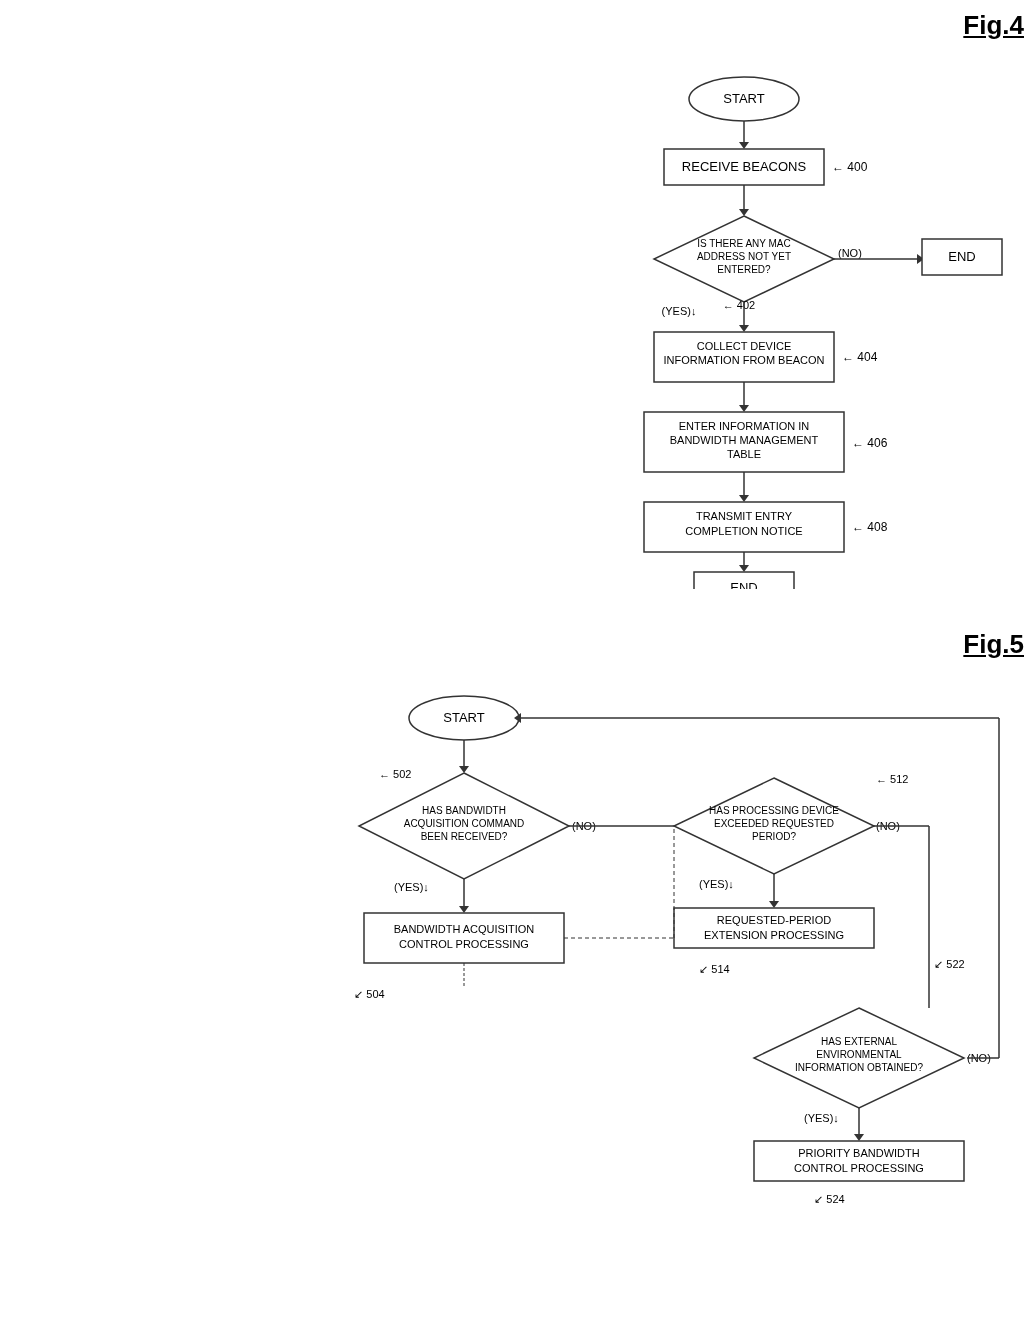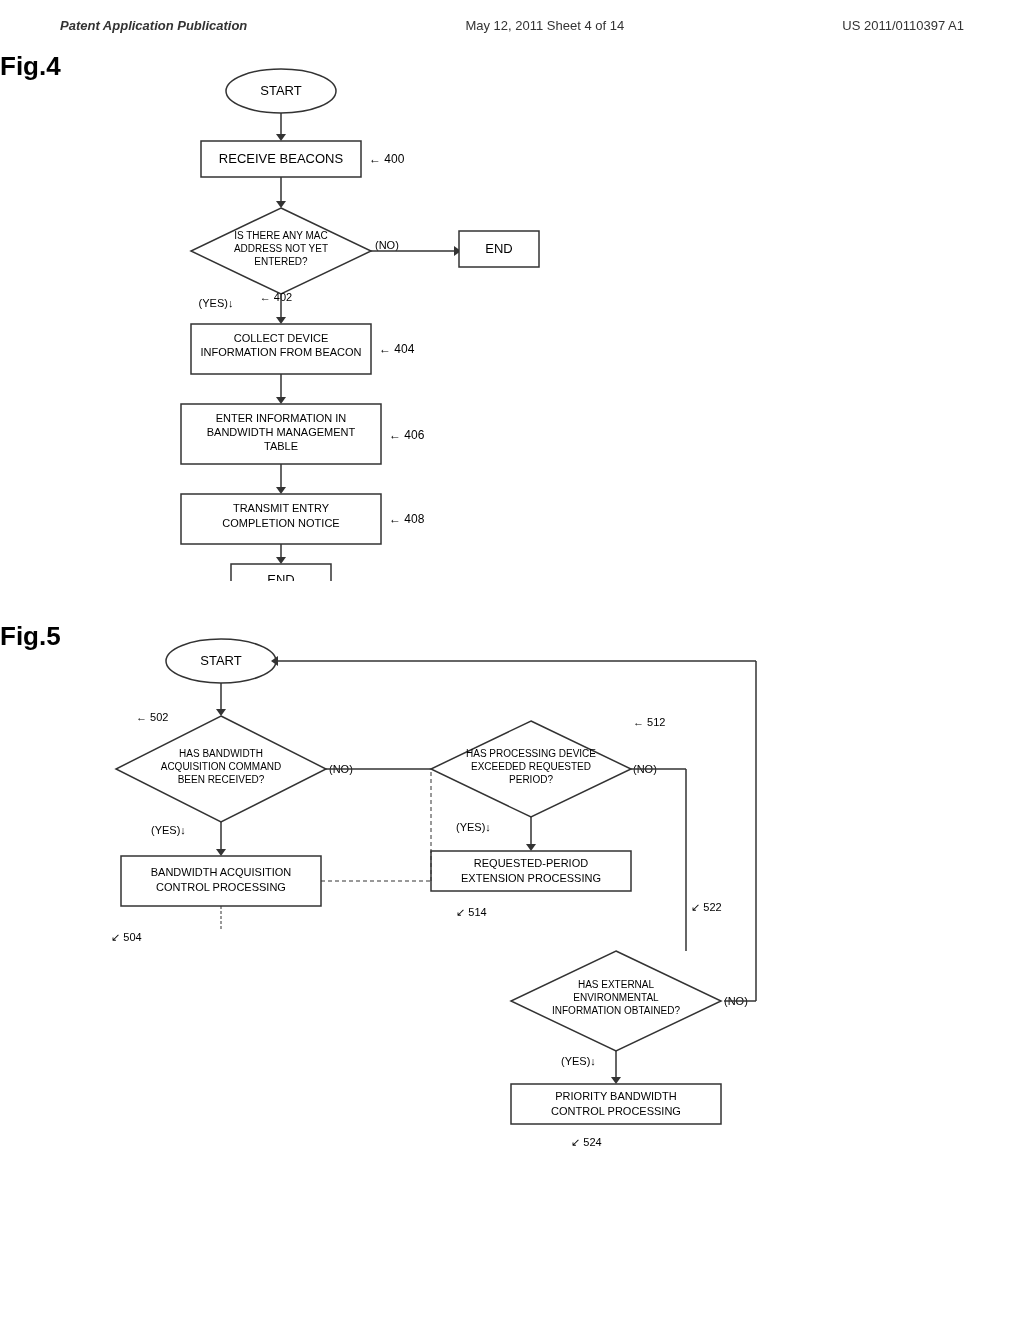--- a/index.html
+++ b/index.html
@@ -24,23 +24,24 @@
       padding: 18px 60px 8px 60px;
       font-size: 13px;
       color: #333;
     }
     .header-left { font-style: italic; font-weight: bold; }
     .header-center { font-size: 13px; }
     .header-right { font-size: 13px; }
 
     .diagram-section {
       display: flex;
-      flex-direction: row;
-      align-items: flex-start;
+      flex-direction: column;
+      align-items: flex-end;
       padding-top: 10px;
+      text-decoration: underline;
     }
     .fig-title {
       font-size: 26px;
       font-weight: bold;
       margin-bottom: 18px;
     }
 
     
     .svg-container {
       display: flex;
@@ -54,25 +55,20 @@
 
     
     #fig5-svg {
       margin-bottom: 30px;
     }
   </style>
 </head>
 <body>
 <div class="page">
 
-  <div class="header">
-    <span class="header-left">Patent Application Publication</span>
-    <span class="header-center">May 12, 2011  Sheet 4 of 14</span>
-    <span class="header-right">US 2011/0110397 A1</span>
-  </div>
 
   <div class="diagram-section">
     <div class="fig-title">Fig.4</div>
     <div class="svg-container">
       <svg id="fig4-svg" width="500" height="530" viewBox="0 0 500 530">
 
         <ellipse cx="220" cy="40" rx="55" ry="22" fill="white" stroke="#333" stroke-width="1.5"></ellipse>
         <text x="220" y="44" text-anchor="middle" font-size="13" font-family="Arial">START</text>
 
         <line x1="220" y1="62" x2="220" y2="85" stroke="#333" stroke-width="1.5"></line>

